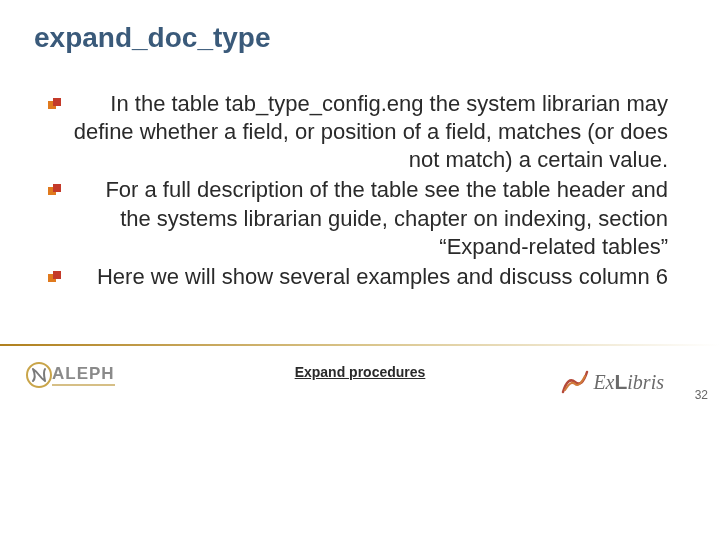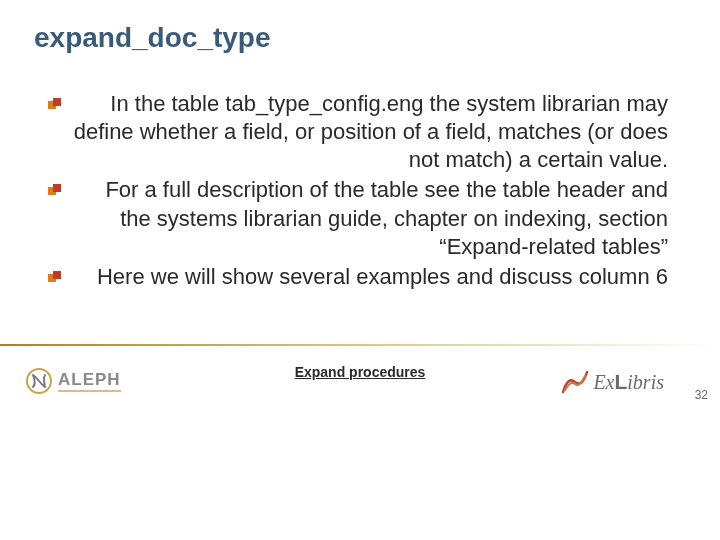--- a/index.html
+++ b/index.html
@@ -64,24 +64,23 @@
   .footer {
     position: absolute;
     bottom: 0;
     left: 0;
     right: 0;
     height: 60px;
   }
   .logo-left {
     position: absolute;
     left: 26px;
-    bottom: 18px;
+    bottom: 24px;
     display: flex;
     align-items: center;
-    gap: 6px;
   }
   .logo-left-mark {
     width: 26px;
     height: 26px;
   }
   .logo-left-text {
     font-size: 17px;
     font-weight: bold;
     color: #8a8a8a;
     letter-spacing: 1px;

